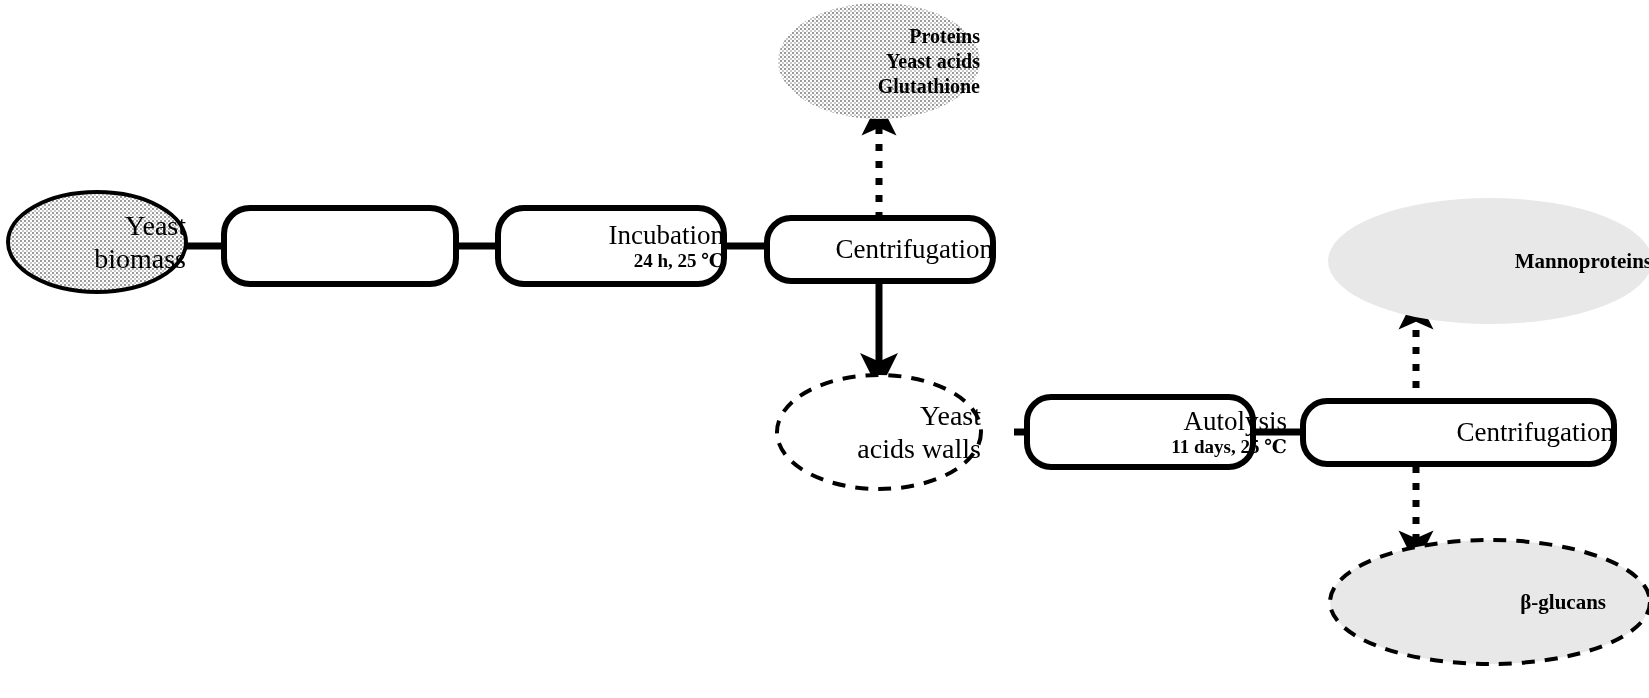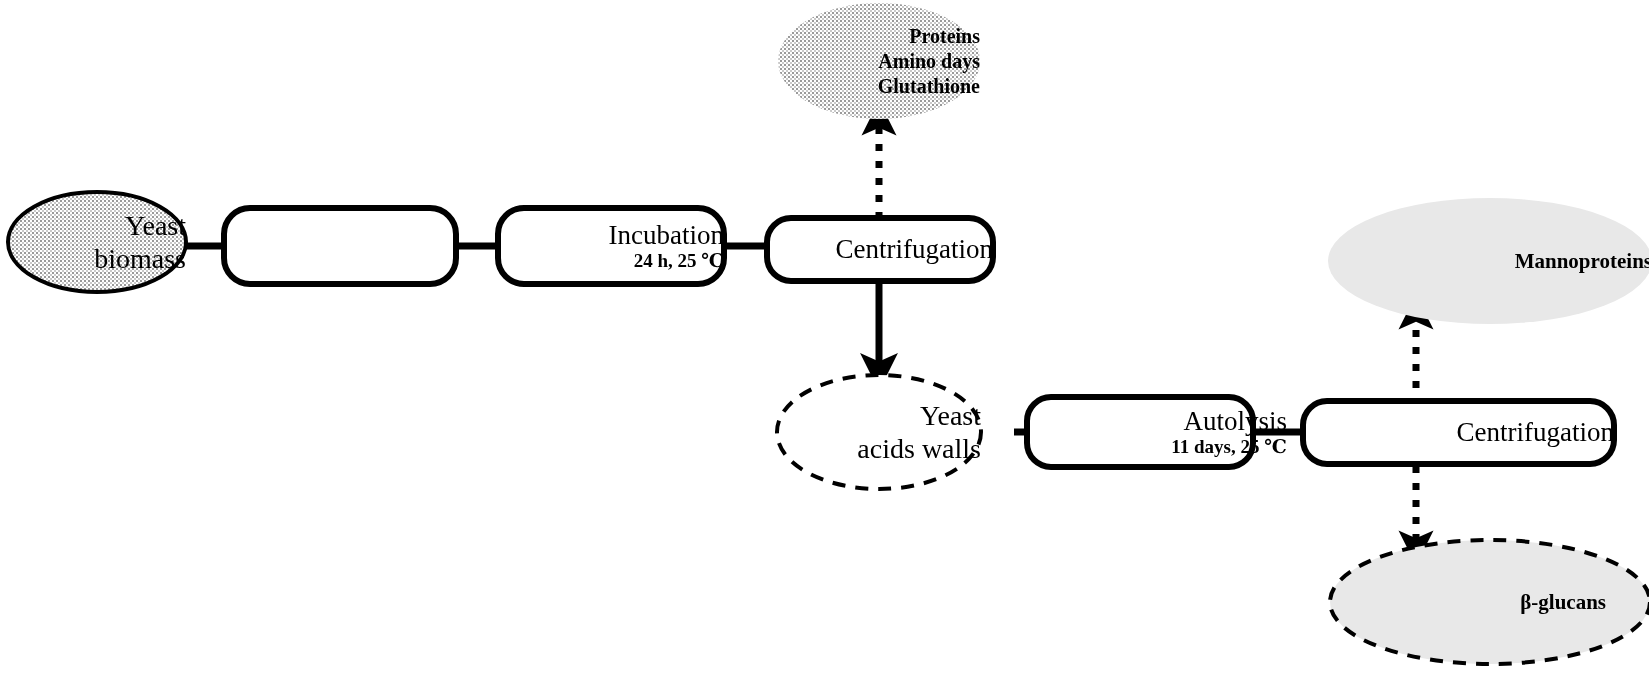--- a/index.html
+++ b/index.html
@@ -171,21 +171,21 @@
     <span class="t-main">Incubation</span>
     <span class="t-sub">24 h, 25 ℃</span>
   </div>
 
   <div class="node-label" style="left:767px; top:218px; width:226px; height:63px;">
     <span class="t-main">Centrifugation</span>
   </div>
 
   <div class="node-label" style="left:778px; top:8px; width:202px; height:106px;">
     <span class="t-small-bold">Proteins</span>
-    <span class="t-small-bold">Amino days</span>
+    <span class="t-small-bold">Yeast acids</span>
     <span class="t-small-bold">Glutathione</span>
   </div>
 
   <div class="node-label" style="left:777px; top:376px; width:204px; height:112px;">
     <span class="t-ell">Yeast</span>
     <span class="t-ell">acids walls</span>
   </div>
 
   <div class="node-label" style="left:1061px; top:397px; width:226px; height:70px;">
     <span class="t-main">Autolysis</span>

